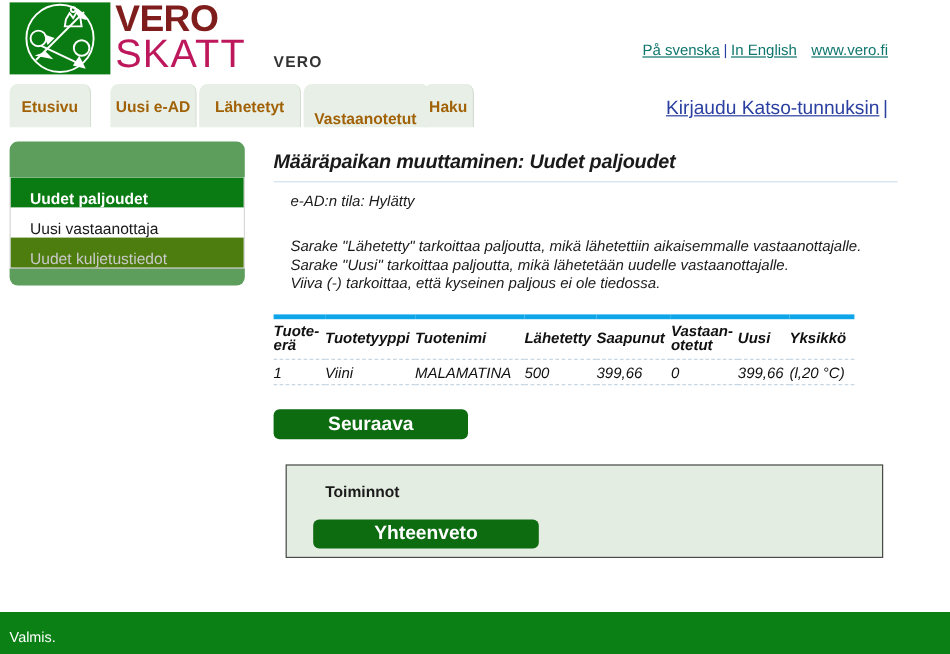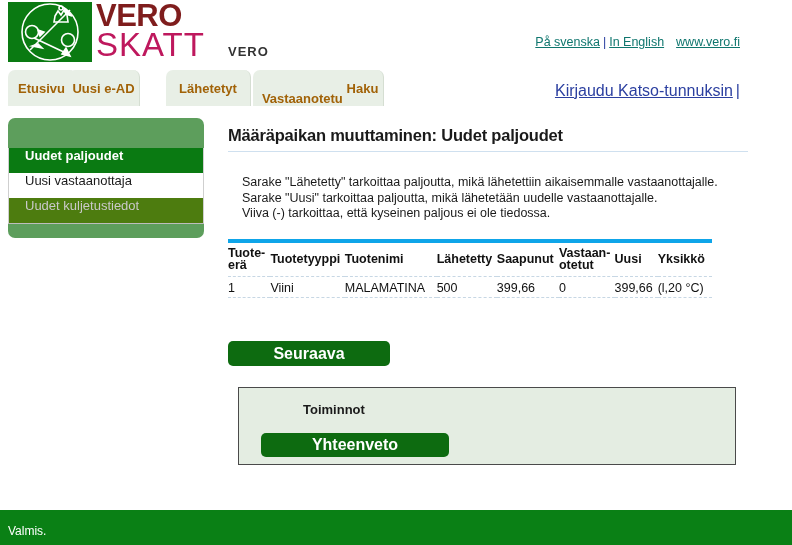--- a/index.html
+++ b/index.html
@@ -30,27 +30,27 @@
   .tab{position:absolute;top:0;height:36px;background:#e8efe6;border-radius:7px 7px 0 0;
        box-sizing:border-box;display:flex;align-items:center;justify-content:center;
        font-weight:bold;font-size:13px;color:#a16207;border-right:1px solid #d5ded2;}
   #katso{position:absolute;right:52px;top:82px;font-size:16px;color:#2b3fa0;white-space:nowrap;}
   #katso a{color:#2b3fa0;text-decoration:underline;}
   #katso .bar{text-decoration:none;padding-left:3px;}
   
   #sidebar{position:absolute;left:8px;top:118px;width:196px;}
   #side-top{height:30px;background:#5d9e5c;border-radius:7px 7px 0 0;}
   #side-list{background:#ffffff;border-left:1px solid #cfcfcf;border-right:1px solid #cfcfcf;}
-  .side-item{height:25px;display:flex;align-items:flex-start;padding-left:16px;font-size:13px;box-sizing:border-box;}
+  .side-item{height:25px;display:flex;align-items:flex-end;padding-left:16px;font-size:13px;box-sizing:border-box;}
   .side-item.active{background:#0a7a12;color:#ffffff;font-weight:bold;}
   .side-item.normal{color:#1a1a1a;background:#fff;}
   .side-item.disabled{color:#c9c9c9;background:#4d7c0f;}
   #side-bot{height:14px;background:#5d9e5c;border-radius:0 0 7px 7px;border-top:1px solid #bdbdbd;}
   
-  #main{position:absolute;left:228px;top:126px;width:520px;}
+  #main{position:absolute;left:228px;top:126px;width:520px;font-style:italic;}
   #page-title{font-size:16.5px;font-weight:bold;color:#1a1a1a;margin:0;padding:0 0 6px 0;letter-spacing:-0.2px;}
   .rule{height:1px;background:#cfe0ef;margin:0 0 9px 0;}
   #ead-status{font-size:12.5px;color:#1a1a1a;padding-left:14px;}
   #notes{padding-left:14px;margin-top:23px;font-size:12.5px;line-height:15.5px;color:#1a1a1a;}
   
   #table-wrap{margin-top:17px;}
   table{border-collapse:collapse;font-size:12.5px;width:484px;}
   thead th{font-weight:bold;text-align:left;vertical-align:middle;
            border-top:4px solid #0ea5e9;border-bottom:1px dashed #c7d7e4;
            padding:4px 4px 4px 0;color:#111;line-height:12.5px;}
@@ -65,21 +65,21 @@
   .c-uusi{width:42px;}
   .c-yks{width:60px;}
   
   .btn{display:inline-flex;align-items:center;justify-content:center;
        background:#0d6b10;color:#ffffff;font-weight:bold;font-size:16px;
        border:none;border-radius:5px;cursor:pointer;font-family:"Liberation Sans", sans-serif;}
   #seuraava{position:absolute;left:228px;top:341px;width:162px;height:25px;}
   
   #actions{position:absolute;left:238px;top:387px;width:498px;height:78px;
            background:#e4ede2;border:1px solid #4a4a4a;box-sizing:border-box;}
-  #actions-label{position:absolute;left:32px;top:14px;font-weight:bold;font-size:13px;color:#1a1a1a;margin-left:32px;}
+  #actions-label{position:absolute;left:32px;top:14px;font-weight:bold;font-size:13px;color:#1a1a1a;}
   #yhteenveto{position:absolute;left:22px;top:45px;width:188px;height:24px;}
   
   #statusbar{position:absolute;left:0;top:510px;width:792px;height:35px;background:#0a8015;}
   #status-text{position:absolute;left:8px;top:524px;font-size:12px;color:#ffffff;}
 </style>
 </head>
 <body>
 
 <div id="header">
 
@@ -111,30 +111,30 @@
 
   <div id="header-links">
     <a href="#">På svenska</a><span class="sep">|</span><a href="#">In English</a><span class="gap"></span><a href="#">www.vero.fi</a>
   </div>
 </div>
 
 <div id="tabbar">
     <div class="tab" style="left: 8px; width: 68px;">
       <span>Etusivu</span>
     </div>
-    <div class="tab" style="left: 68px; width: 72px;">
+    <div class="tab" style="left: 92px; width: 72px;">
       <span>Uusi e-AD</span>
     </div>
     <div class="tab" style="left: 166px; width: 85px;">
       <span>Lähetetyt</span>
     </div>
     <div class="tab" style="left: 253px; width: 104px; align-items: flex-end;">
       <span>Vastaanotetut</span>
     </div>
-    <div class="tab" style="left: 342px; width: 42px;">
+    <div class="tab" style="left: 353px; width: 42px;">
       <span>Haku</span>
     </div>
   </div>
 <div id="katso">
   <a href="#">Kirjaudu Katso-tunnuksin</a><span class="bar">|</span>
 </div>
 
 <div id="sidebar">
   <div id="side-top"></div>
   <div id="side-list">
@@ -147,20 +147,21 @@
       <div class="side-item disabled">
         <span>Uudet kuljetustiedot</span>
       </div>
     </div>
   <div id="side-bot"></div>
 </div>
 
 <div id="main">
   <h1 id="page-title">Määräpaikan muuttaminen: Uudet paljoudet</h1>
   <div class="rule"></div>
+  <div id="ead-status">e-AD:n tila: Hylätty</div>
   <div id="notes">
       <div>Sarake "Lähetetty" tarkoittaa paljoutta, mikä lähetettiin aikaisemmalle vastaanottajalle.</div>
       <div>Sarake "Uusi" tarkoittaa paljoutta, mikä lähetetään uudelle vastaanottajalle.</div>
       <div>Viiva (-) tarkoittaa, että kyseinen paljous ei ole tiedossa.</div>
     </div>
 
   <div id="table-wrap">
     <table>
       <thead>
         <tr>

